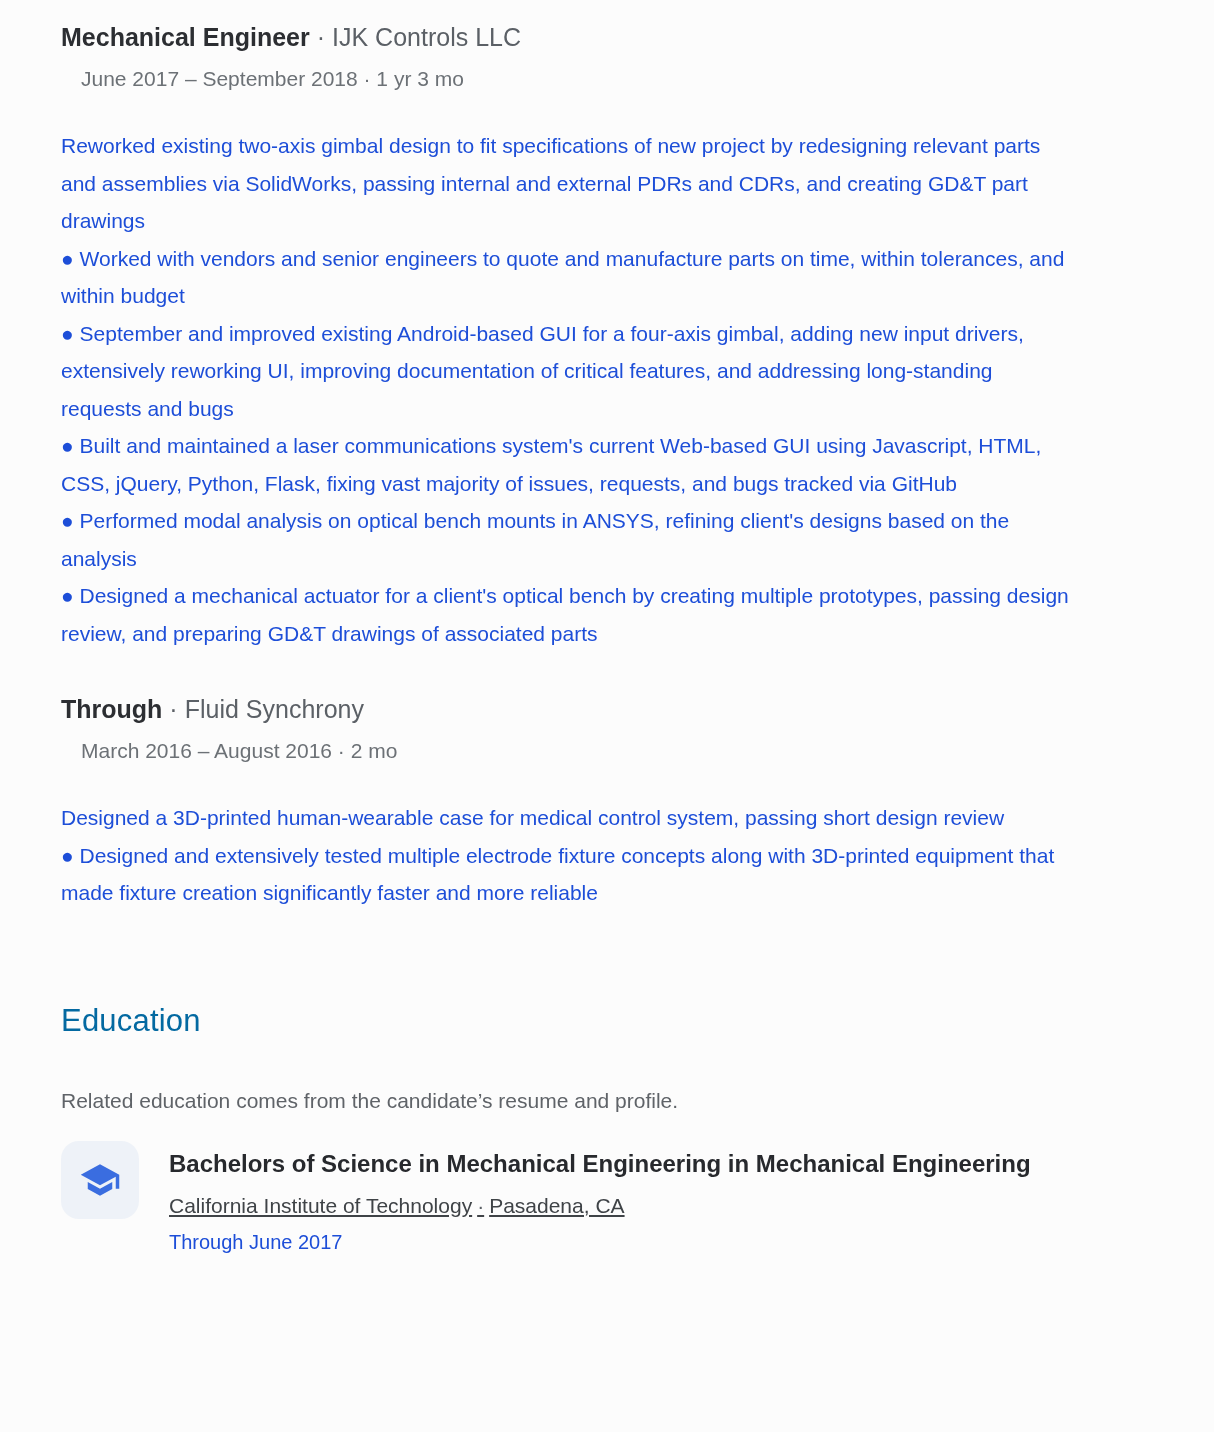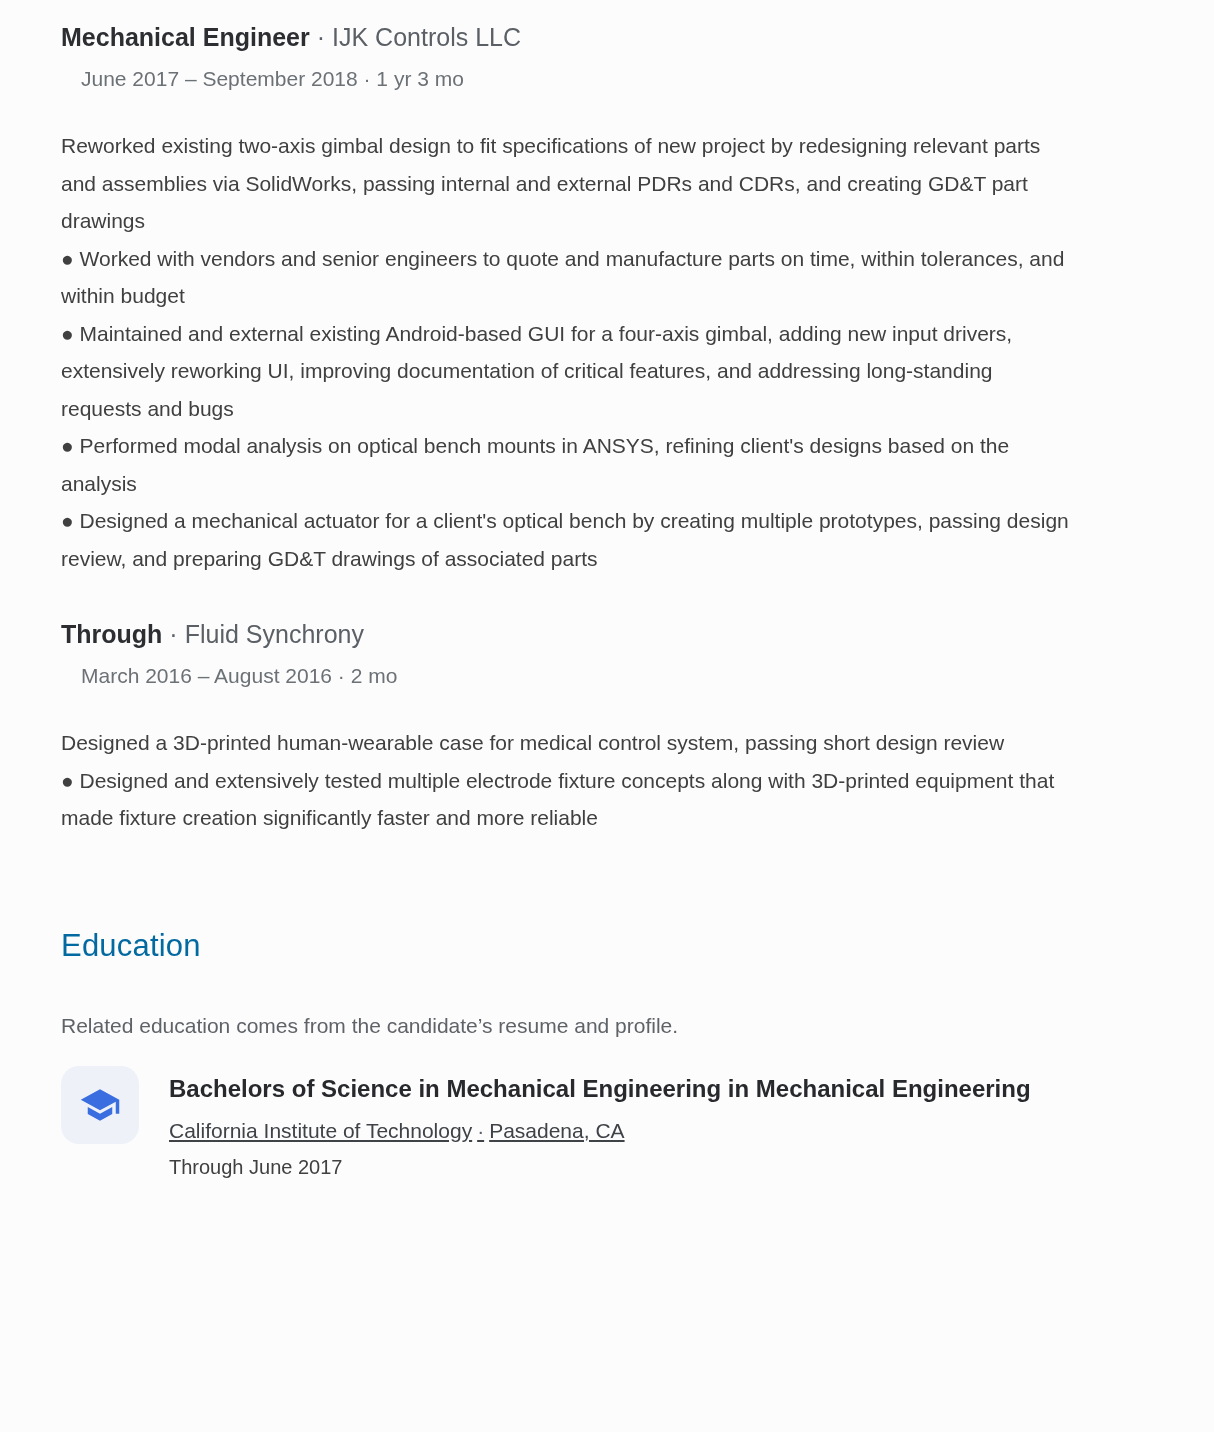--- a/index.html
+++ b/index.html
@@ -38,21 +38,21 @@
     margin-top: 15px;
     font-size: 21px;
     line-height: 24px;
     color: #6c7176;
     margin-left: 20px;
   }
   .job-desc {
     margin-top: 36px;
     font-size: 21px;
     line-height: 37.5px;
-    color: #404040;
+    color: #1d4ed8;
   }
   .job-desc p { margin: 0; }
   .job--second { margin-top: 42px; }
 
   
   .edu-section { margin-top: 90px; }
   .edu-heading {
     margin: 0;
     font-size: 31px;
     line-height: 38px;
@@ -96,35 +96,36 @@
     font-size: 21px;
     line-height: 26px;
     color: #3f4347;
     text-decoration: underline;
   }
   .edu-school .dot { color: #5b6066; padding: 0 5px; }
   .edu-dates {
     margin-top: 11px;
     font-size: 20px;
     line-height: 25px;
-    color: #404040;
+    color: #1d4ed8;
   }
 </style>
 </head>
 <body>
 
 <main class="page">
 
   <section class="job">
     <h2 class="job-header"><span class="title">Mechanical Engineer</span><span class="dot">·</span><span class="company">IJK Controls LLC</span></h2>
     <div class="job-dates">June 2017 – September 2018 · 1 yr 3 mo</div>
     <div class="job-desc">
       <p>Reworked existing two-axis gimbal design to fit specifications of new project by redesigning relevant parts and assemblies via SolidWorks, passing internal and external PDRs and CDRs, and creating GD&amp;T part drawings</p>
       <p>● Worked with vendors and senior engineers to quote and manufacture parts on time, within tolerances, and within budget</p>
-      <p>● Maintained and external existing Android-based GUI for a four-axis gimbal, adding new input drivers, extensively reworking UI, improving documentation of critical features, and addressing long-standing requests and bugs</p>
+      <p>● September and improved existing Android-based GUI for a four-axis gimbal, adding new input drivers, extensively reworking UI, improving documentation of critical features, and addressing long-standing requests and bugs</p>
+      <p>● Built and maintained a laser communications system's current Web-based GUI using Javascript, HTML, CSS, jQuery, Python, Flask, fixing vast majority of issues, requests, and bugs tracked via GitHub</p>
       <p>● Performed modal analysis on optical bench mounts in ANSYS, refining client's designs based on the analysis</p>
       <p>● Designed a mechanical actuator for a client's optical bench by creating multiple prototypes, passing design review, and preparing GD&amp;T drawings of associated parts</p>
     </div>
   </section>
 
   <section class="job job--second">
     <h2 class="job-header"><span class="title">Through</span><span class="dot">·</span><span class="company">Fluid Synchrony</span></h2>
     <div class="job-dates">March 2016 – August 2016 · 2 mo</div>
     <div class="job-desc">
       <p>Designed a 3D-printed human-wearable case for medical control system, passing short design review</p>

